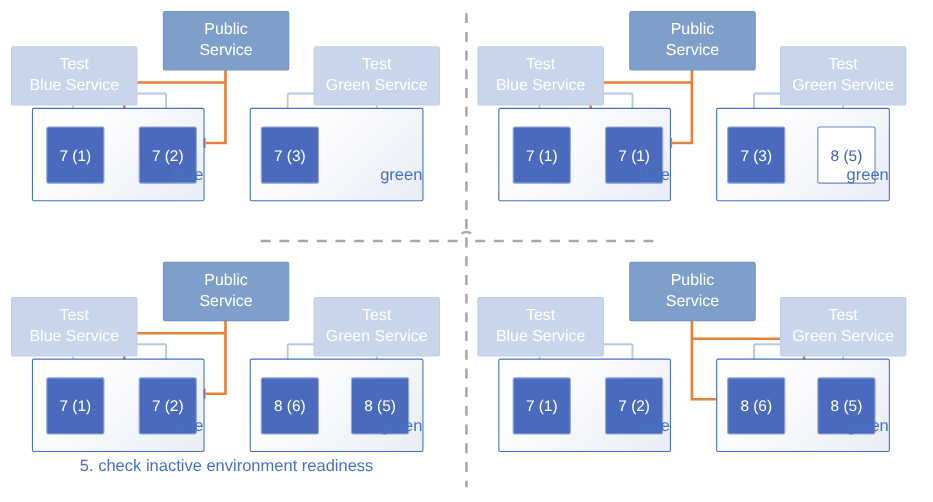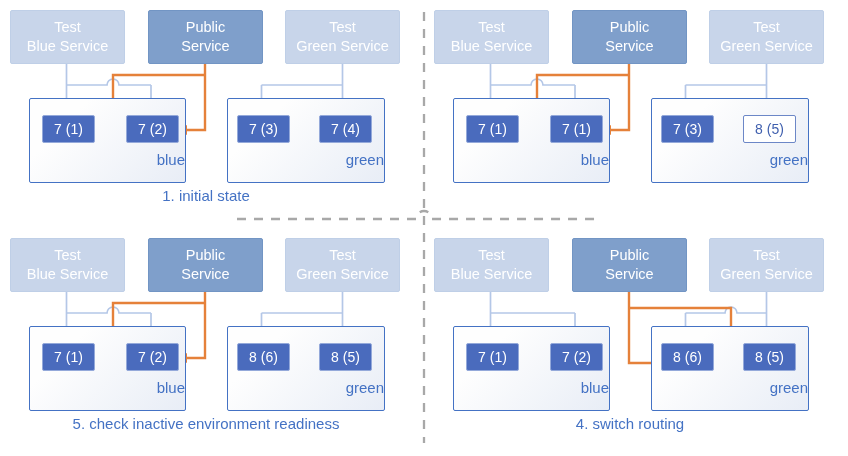--- a/index.html
+++ b/index.html
@@ -8,25 +8,25 @@
   .panel{position:absolute;width:424px;height:228px;}
   .arrows{position:absolute;left:0;top:0;}
   .lb-ln{fill:none;stroke:var(--arrow-light,#b4c7e7);stroke-width:1.7;}
   .lb-head{fill:var(--arrow-light,#b4c7e7);}
   .or-ln{fill:none;stroke:var(--arrow-orange,#e5813a);stroke-width:2.4;}
   .or-head{fill:var(--arrow-orange,#e5813a);}
   .dash{fill:none;stroke:var(--divider-gray,#a8a8a8);stroke-width:2.3;stroke-dasharray:9 8;}
   .svc{position:absolute;top:10px;width:113px;height:52px;display:flex;flex-direction:column;
        justify-content:center;align-items:center;font-size:14.5px;line-height:19px;
        color:#ffffff;border-radius:2px;text-align:center;}
-  .svc.light{background:var(--service-light-fill,#c8d5ea);border:1px solid var(--service-light-border,#bfcfe7);}
+  .svc.light{background:var(--service-light-fill,#c8d5ea);border:1px solid var(--service-light-border,#bfcfe7);margin-top:32px;}
   .svc.pub{background:var(--service-public-fill,#7f9fcb);border:1px solid var(--service-public-border,#7295c4);}
   .env{position:absolute;top:98px;height:85px;border:1.4px solid var(--env-border,#4472c4);
        border-radius:2px;background:linear-gradient(135deg,#fefefe 25%,#e8edf6 100%);box-sizing:border-box;}
-  .pod{position:absolute;top:16px;width:53px;height:28px;background:var(--pod-fill,#4a6bbd);
+  .pod{position:absolute;top:16px;width:53px;height:52px;background:var(--pod-fill,#4a6bbd);
        border:1px solid var(--pod-border,#94a9da);border-radius:2px;color:#fff;font-size:14px;
        display:flex;align-items:center;justify-content:center;box-sizing:border-box;}
   .pod.outline{background:#ffffff;color:var(--pod-outline-text,#3f5fae);border-color:#6c87c7;}
   .env-label{position:absolute;left:0;right:0;top:52px;text-align:right;
              color:var(--label-blue,#4472c4);font-size:15px;}
   .caption{position:absolute;left:0;width:412px;top:187px;text-align:center;
            color:var(--label-blue,#4472c4);font-size:15px;}
 </style>
 </head>
 <body>
@@ -66,24 +66,22 @@
       <span>Test</span>
       <span>Green Service</span>
     </div>
     <div class="env" style="left:29px;width:157px">
       <div class="pod" style="left:12px">7 (1)</div>
       <div class="pod" style="left:96px">7 (2)</div>
       <div class="env-label">blue</div>
     </div>
     <div class="env" style="left:227px;width:158px">
       <div class="pod" style="left:9px">7 (3)</div>
-      <div class="pod" style="left:91px">7 (4)</div>
-      <div class="env-label">green</div>
-    </div>
-    <div class="caption">1. initial state</div>
+      <div class="env-label">green</div>
+    </div>
   </section>
 
   <section class="panel" style="left:424px;top:0">
     <svg class="arrows" width="424" height="228" viewBox="0 0 424 228">
       <g>
         <path class="lb-ln" d="M66.5 62 V106"></path>
         <path class="lb-ln" d="M66.5 85 H107 A6 6 0 0 1 119 85 H151"></path>
         <path class="lb-ln" d="M151 85 V106"></path>
         <polygon class="lb-head" points="61.5,106 71.5,106 66.5,114"></polygon>
         <polygon class="lb-head" points="146,106 156,106 151,114"></polygon>
@@ -206,21 +204,20 @@
     <div class="env" style="left:29px;width:157px">
       <div class="pod" style="left:12px">7 (1)</div>
       <div class="pod" style="left:96px">7 (2)</div>
       <div class="env-label">blue</div>
     </div>
     <div class="env" style="left:227px;width:158px">
       <div class="pod" style="left:9px">8 (6)</div>
       <div class="pod" style="left:91px">8 (5)</div>
       <div class="env-label">green</div>
     </div>
-    <div class="caption">4. switch routing</div>
   </section>
 
   <svg class="arrows" width="848" height="456" viewBox="0 0 848 456">
     <path class="dash" d="M424 12 V443"></path>
     <path class="dash" d="M237 219 H416 A8 8 0 0 1 432 219 H595"></path>
   </svg>
 
 </div>
 
 </body></html>

